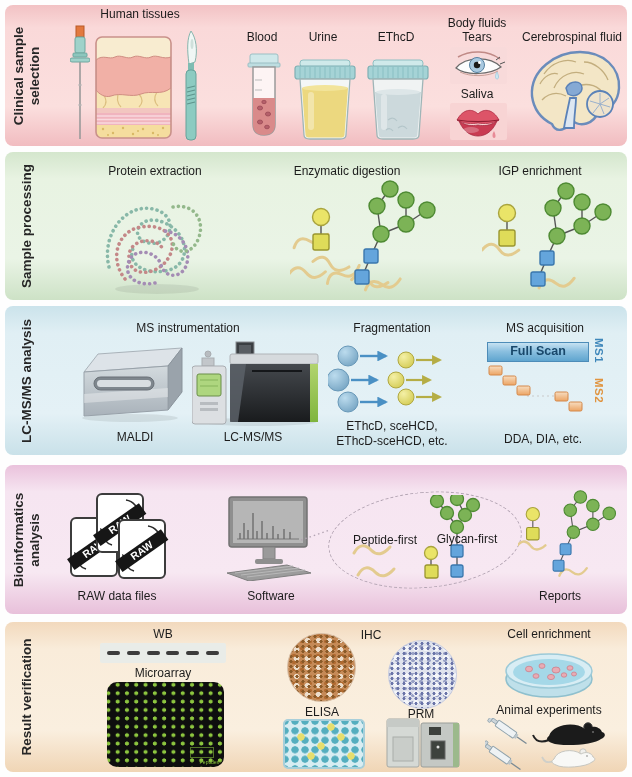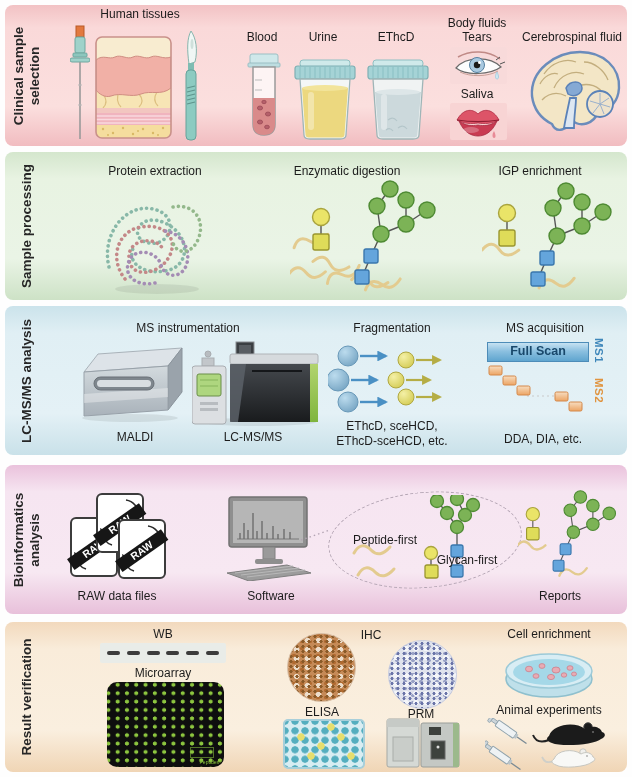--- a/index.html
+++ b/index.html
@@ -488,21 +488,21 @@
           <circle cx="52" cy="20" r="6.5"></circle>
           <circle cx="44" cy="32" r="6.5"></circle>
     </g>
     <g fill="#64a5dc" stroke="#3a77ad" stroke-width="1.3">
       <rect x="38" y="50" width="12" height="12" rx="2"></rect>
           <rect x="38" y="70" width="12" height="12" rx="2"></rect>
     </g>
     <circle cx="18" cy="58" r="6.5" fill="#eae468" stroke="#a9a43e" stroke-width="1.3"></circle>
     <rect x="12" y="70" width="13" height="13" rx="2" fill="#dfdc59" stroke="#9a962f" stroke-width="1.3"></rect>
   </svg>
-  <div class="lbl" style="left:462px;top:88px">Glycan-first</div>
+  <div class="lbl" style="left:462px;top:67px">Glycan-first</div>
 
   <svg class="art" style="left:513px;top:25px" width="106" height="94">
     <g transform="scale(0.78)">
       <use href="#sqg" transform="translate(0,62) rotate(8)"></use>
       <use href="#sqg" transform="translate(52,100) rotate(-6)"></use>
       <use href="#gySmall" transform="translate(4,20)"></use>
       <use href="#gyTree" transform="translate(44,0)"></use>
     </g>
   </svg>
   <div class="lbl" style="left:555px;top:124px">Reports</div>

